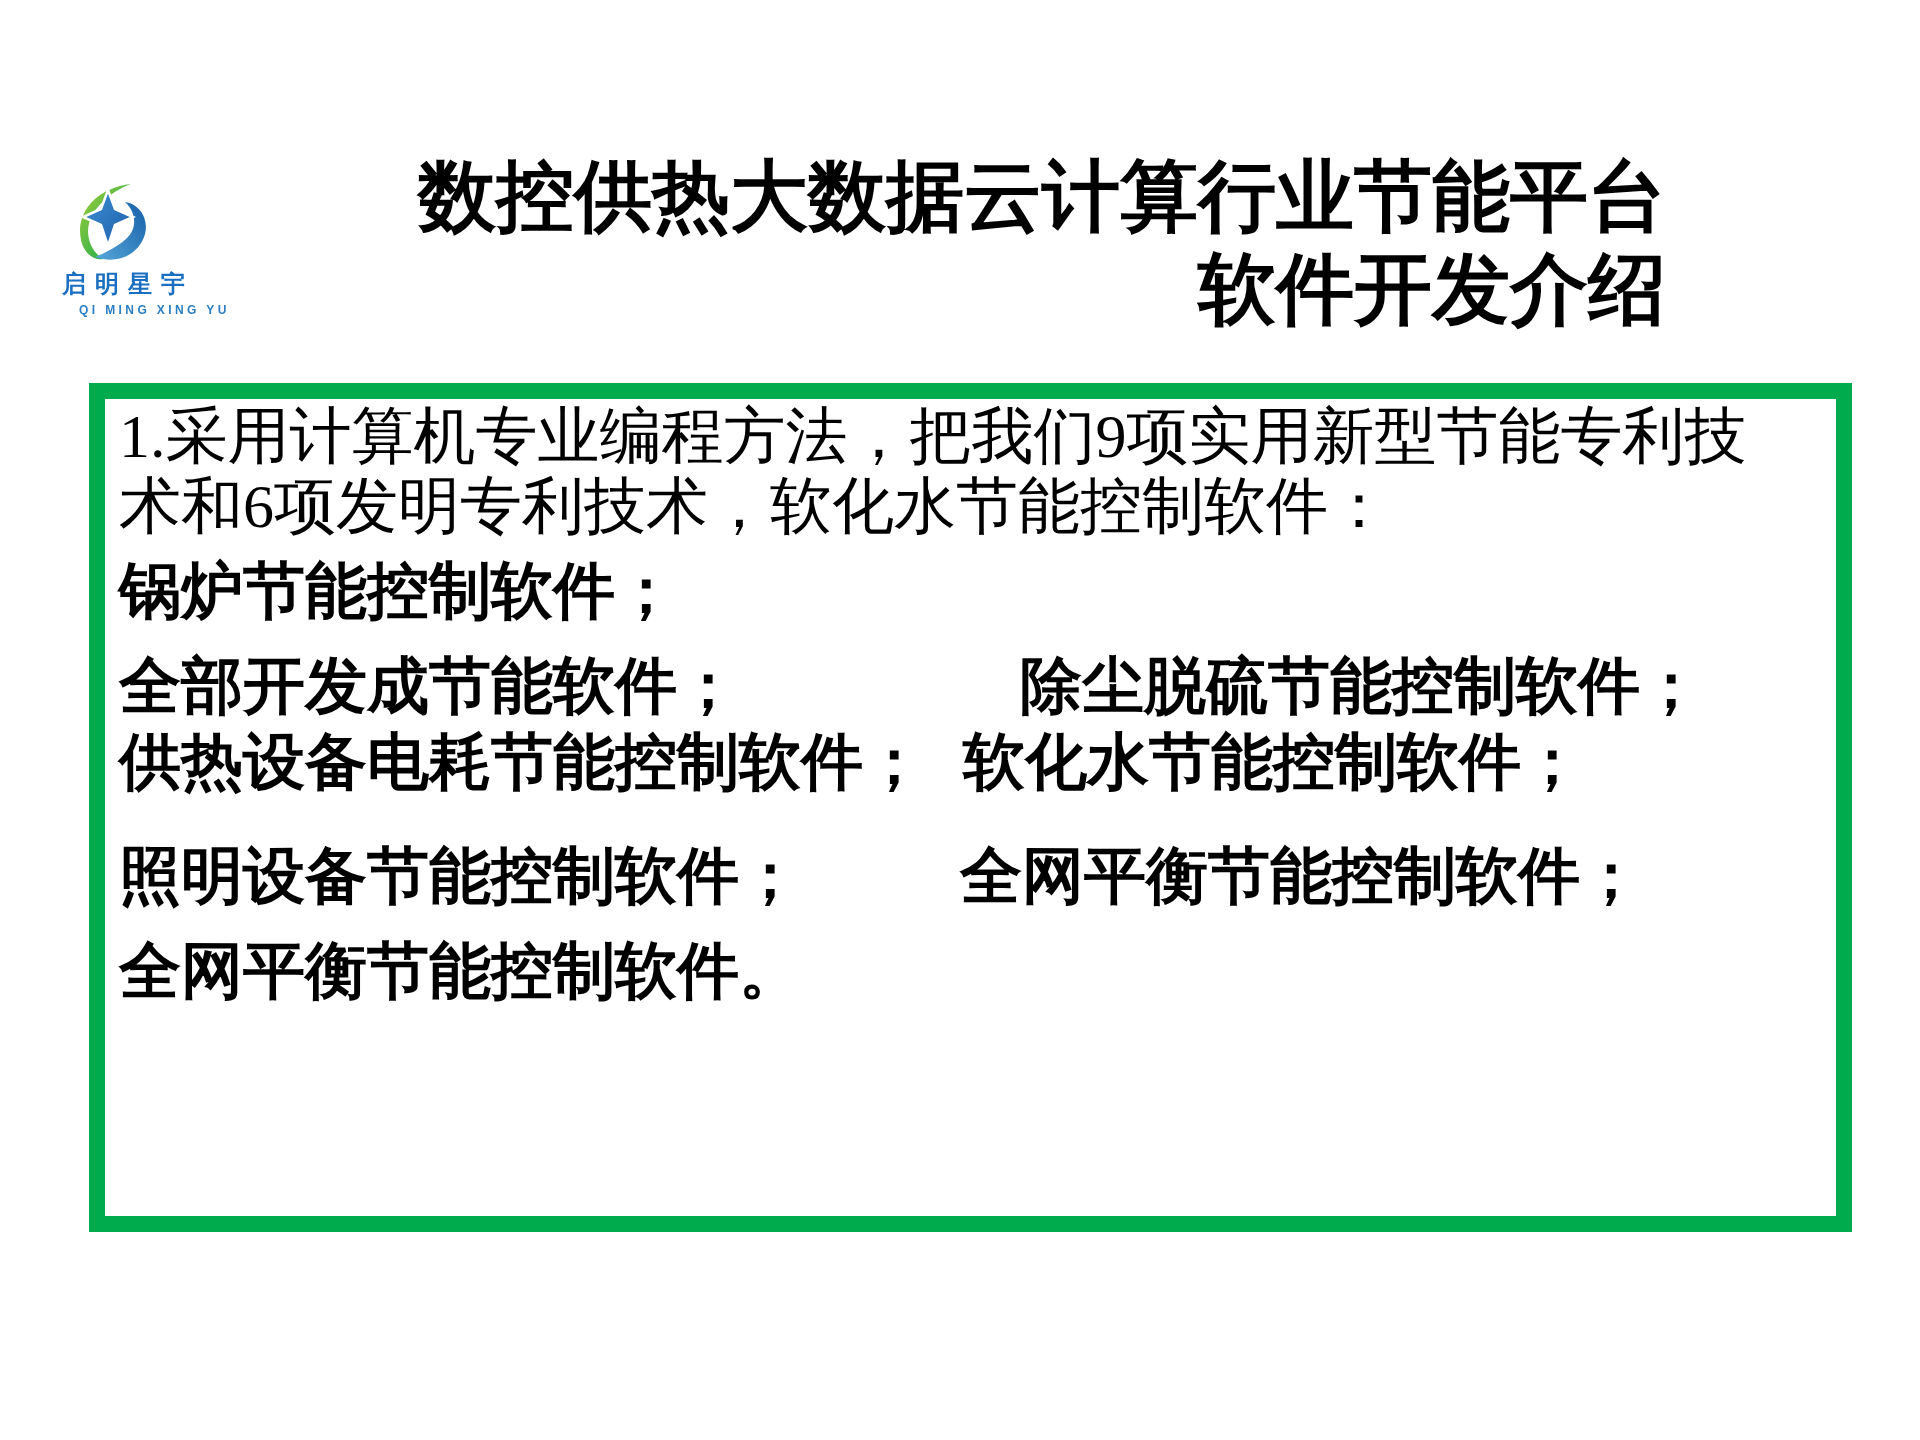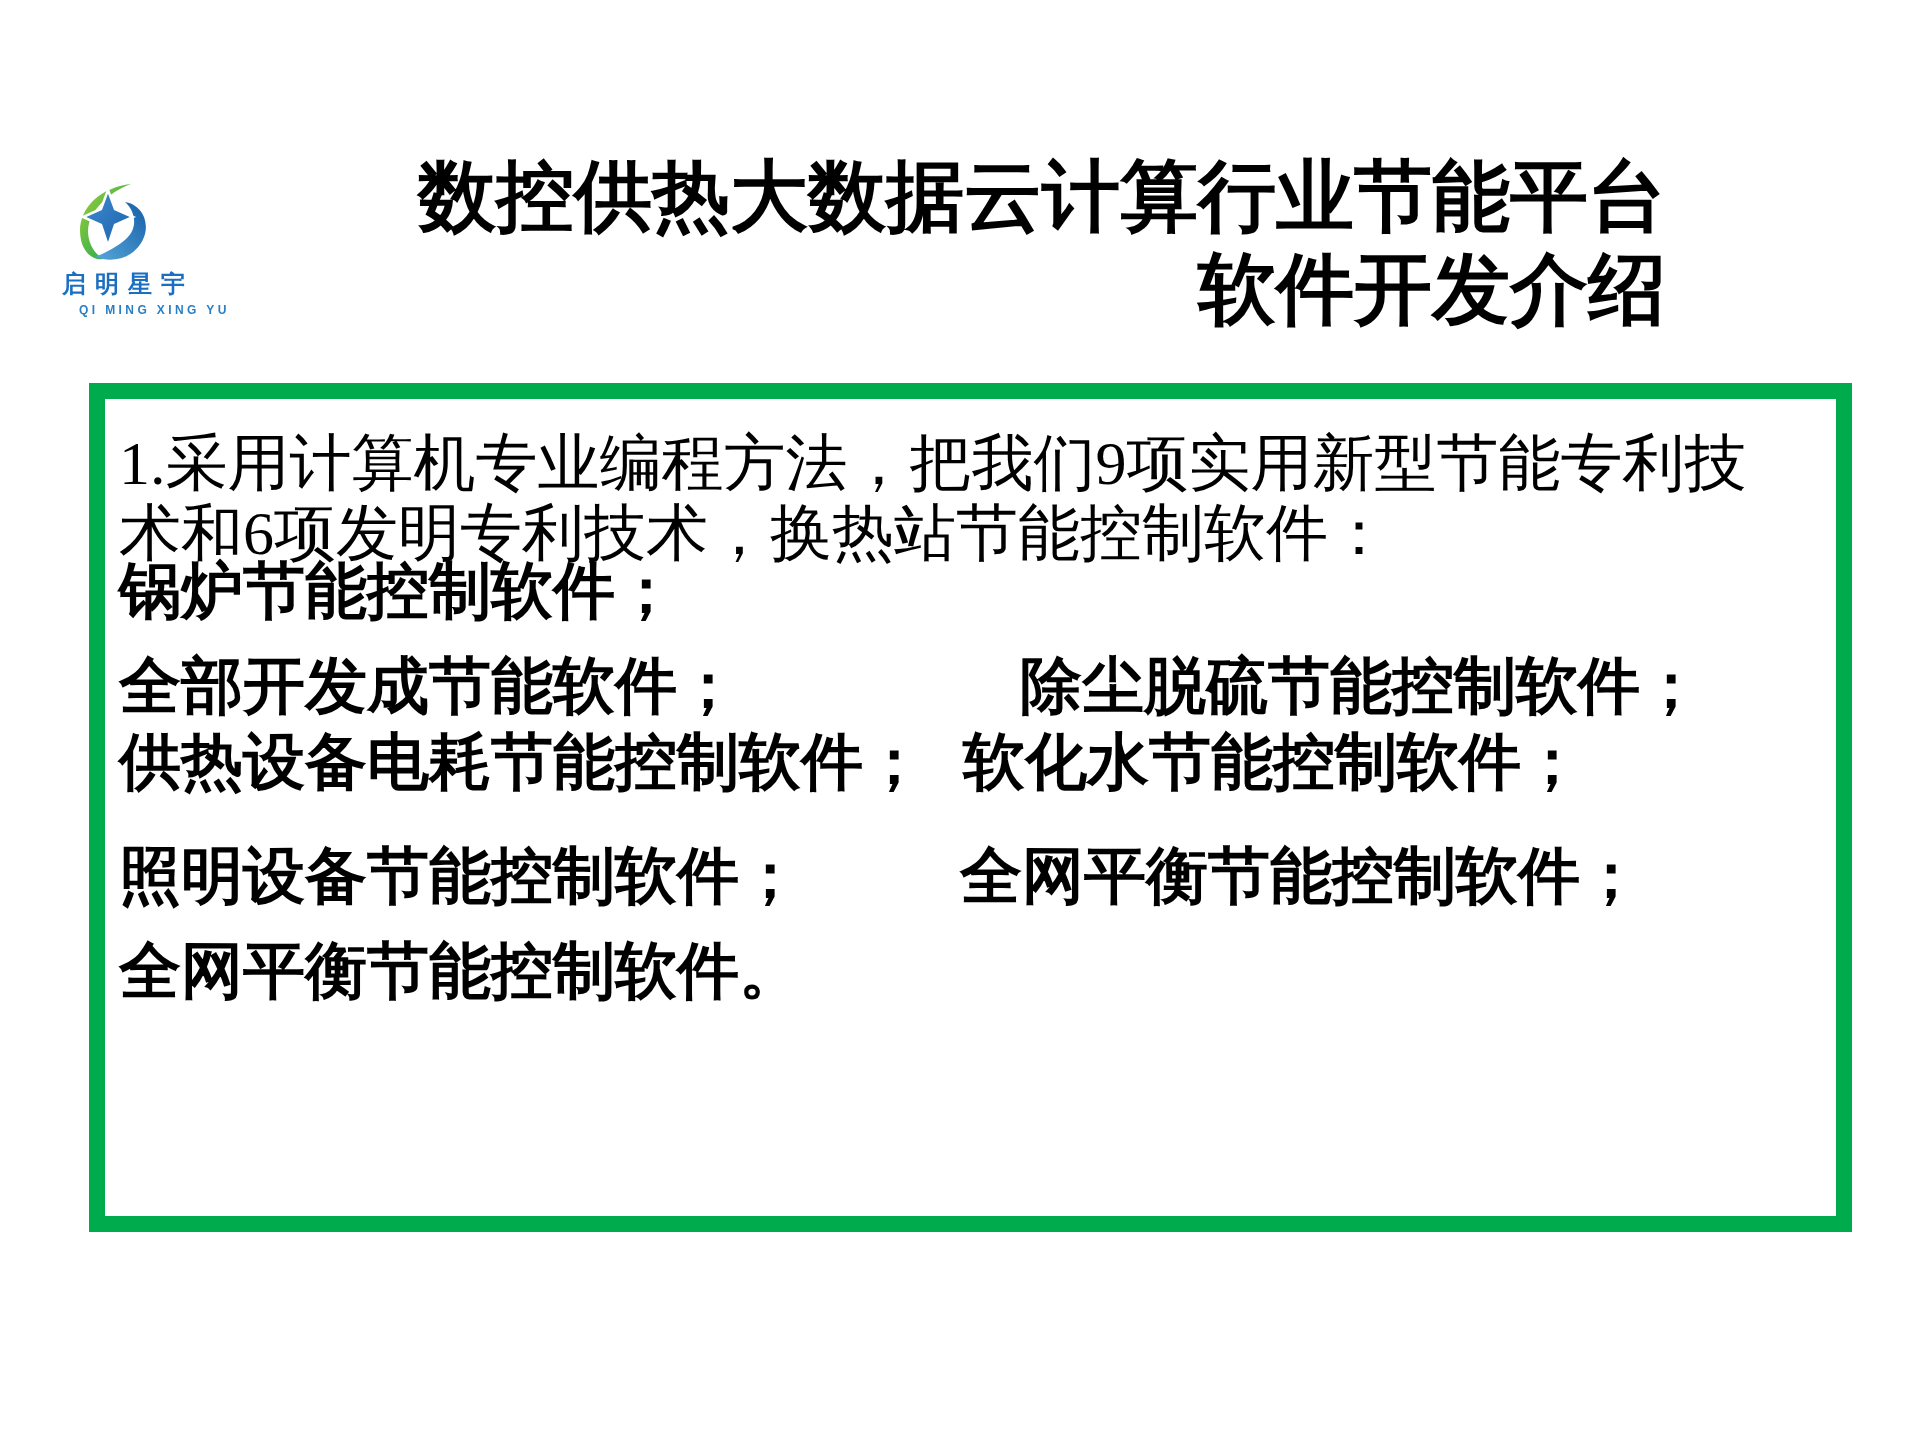--- a/index.html
+++ b/index.html
@@ -42,21 +42,20 @@
     width: 1763px; height: 849px;
     border: 16px solid #00ab4e;
     box-sizing: border-box; background: #ffffff;
   }
   .box-inner { position: relative; width: 100%; height: 100%; }
 
   .intro {
     position: absolute; left: 14px; top: 2px;
     font-size: 62px; line-height: 70px; font-weight: normal;
     white-space: nowrap;
-    margin-top: 27px;
   }
 
   .sw-row {
     position: absolute; left: 0; width: 100%; height: 95px;
     line-height: 95px; font-size: 62px; font-weight: bold;
     white-space: nowrap;
   }
   .sw-row .sw-left  { position: absolute; left: 14px; }
   .sw-row .sw-right { position: absolute; }
   .row-0 { top: 145px; }
@@ -101,21 +100,21 @@
   <div class="title">
     <div>数控供热大数据云计算行业节能平台</div>
     <div>软件开发介绍</div>
   </div>
 
   <div class="content-box">
     <div class="box-inner">
 
       <div class="intro">
         <div>1.采用计算机专业编程方法，把我们9项实用新型节能专利技</div>
-        <div>术和6项发明专利技术，换热站节能控制软件：</div>
+        <div>术和6项发明专利技术，软化水节能控制软件：</div>
       </div>
 
       <div class="sw-row row-0">
         <span class="sw-left">锅炉节能控制软件；</span>
       </div>
       <div class="sw-row row-1">
         <span class="sw-left">全部开发成节能软件；</span>
         <span class="sw-right">除尘脱硫节能控制软件；</span>
       </div>
       <div class="sw-row row-2">

